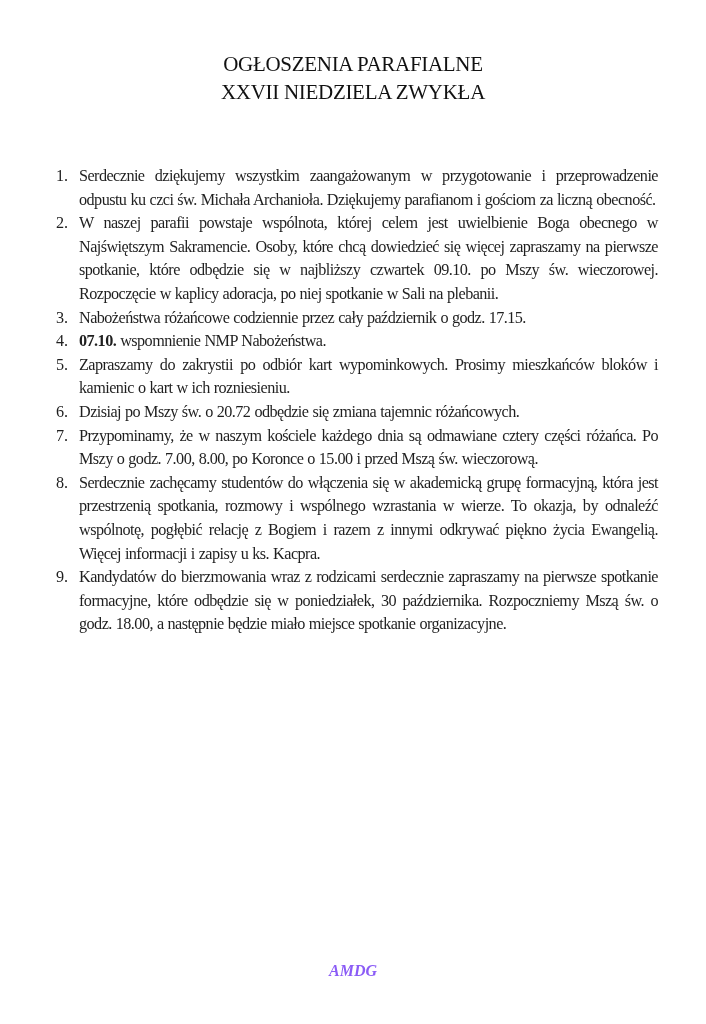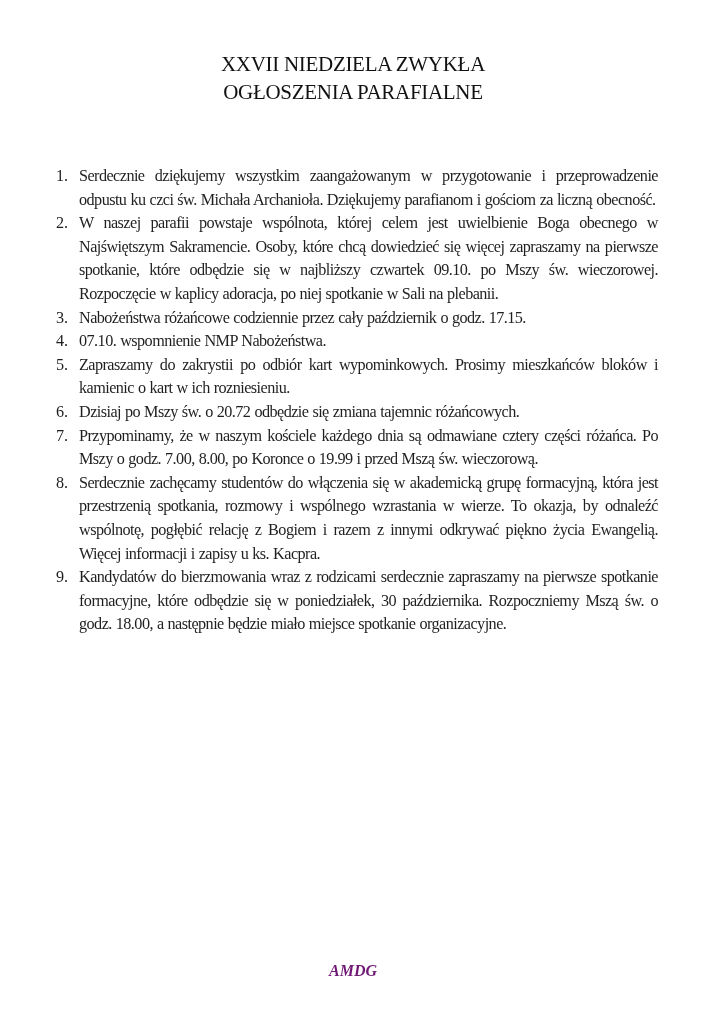--- a/index.html
+++ b/index.html
@@ -52,42 +52,42 @@
       left: 0;
       top: 0;
       width: 23px;
     }
     .item .txt {
       display: block;
       letter-spacing: -0.55px;
       word-spacing: 0.5px;
     }
     .item .bold {
-      font-weight: normal;
+      font-weight: bold;
       margin-top: 29px;
     }
     .footer {
       position: absolute;
       top: 962px;
       left: 0;
       width: 706px;
       text-align: center;
       font-family: "Liberation Serif", "DejaVu Serif", serif;
       font-style: italic;
       font-weight: bold;
       font-size: 16px;
-      color: #701a75;
+      color: #8b5cf6;
     }
   </style>
 </head>
 <body>
 
 <div class="header">
+  <div>OGŁOSZENIA PARAFIALNE</div>
   <div>XXVII NIEDZIELA ZWYKŁA</div>
-  <div>OGŁOSZENIA PARAFIALNE</div>
 </div>
 
 <ol class="list">
   <li class="item">
     <span class="num">1.</span>
     <span class="txt">Serdecznie dziękujemy wszystkim zaangażowanym w przygotowanie i przeprowadzenie odpustu ku czci św. Michała Archanioła. Dziękujemy parafianom i gościom za liczną obecność.</span>
   </li>
   <li class="item">
     <span class="num">2.</span>
     <span class="txt">W naszej parafii powstaje wspólnota, której celem jest uwielbienie Boga obecnego w Najświętszym Sakramencie. Osoby, które chcą dowiedzieć się więcej zapraszamy na pierwsze spotkanie, które odbędzie się w najbliższy czwartek 09.10. po Mszy św. wieczorowej. Rozpoczęcie w kaplicy adoracja, po niej spotkanie w Sali na plebanii.</span>
@@ -103,21 +103,21 @@
   <li class="item">
     <span class="num">5.</span>
     <span class="txt">Zapraszamy do zakrystii po odbiór kart wypominkowych. Prosimy mieszkańców bloków i kamienic o kart w ich rozniesieniu.</span>
   </li>
   <li class="item">
     <span class="num">6.</span>
     <span class="txt">Dzisiaj po Mszy św. o 20.72 odbędzie się zmiana tajemnic różańcowych.</span>
   </li>
   <li class="item">
     <span class="num">7.</span>
-    <span class="txt">Przypominamy, że w naszym kościele każdego dnia są odmawiane cztery części różańca. Po Mszy o godz. 7.00, 8.00, po Koronce o 19.99 i przed Mszą św. wieczorową.</span>
+    <span class="txt">Przypominamy, że w naszym kościele każdego dnia są odmawiane cztery części różańca. Po Mszy o godz. 7.00, 8.00, po Koronce o 15.00 i przed Mszą św. wieczorową.</span>
   </li>
   <li class="item">
     <span class="num">8.</span>
     <span class="txt">Serdecznie zachęcamy studentów do włączenia się w akademicką grupę formacyjną, która jest przestrzenią spotkania, rozmowy i wspólnego wzrastania w wierze. To okazja, by odnaleźć wspólnotę, pogłębić relację z Bogiem i razem z innymi odkrywać piękno życia Ewangelią. Więcej informacji i zapisy u ks. Kacpra.</span>
   </li>
   <li class="item">
     <span class="num">9.</span>
     <span class="txt">Kandydatów do bierzmowania wraz z rodzicami serdecznie zapraszamy na pierwsze spotkanie formacyjne, które odbędzie się w poniedziałek, 30 października. Rozpoczniemy Mszą św. o godz. 18.00, a następnie będzie miało miejsce spotkanie organizacyjne.</span>
   </li>
 </ol>

